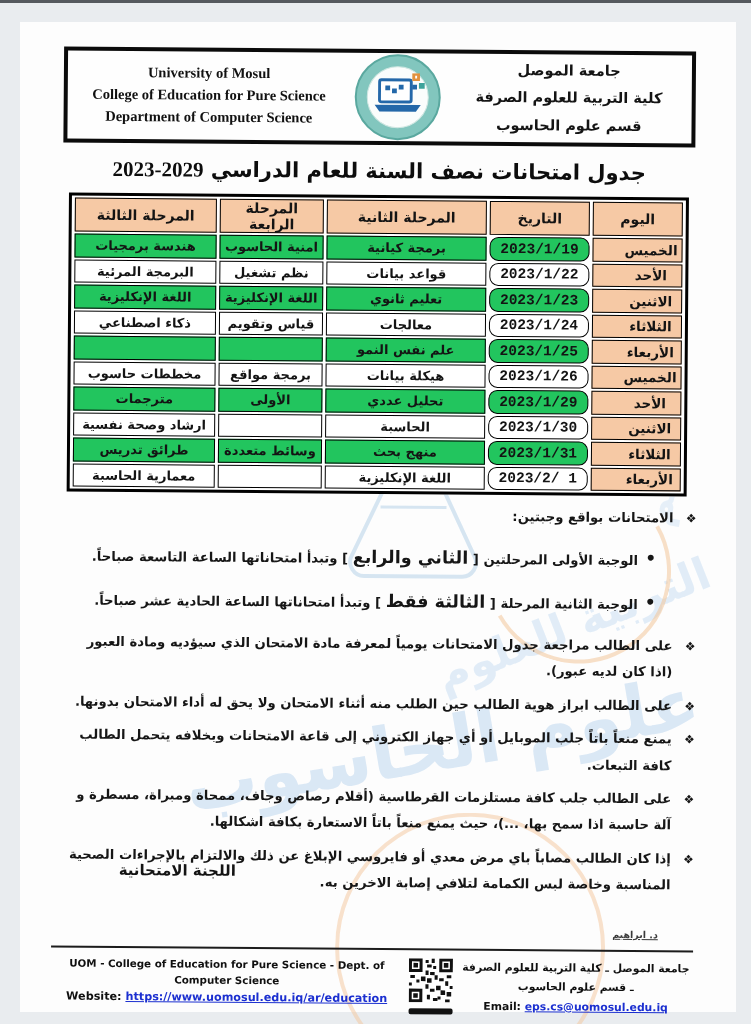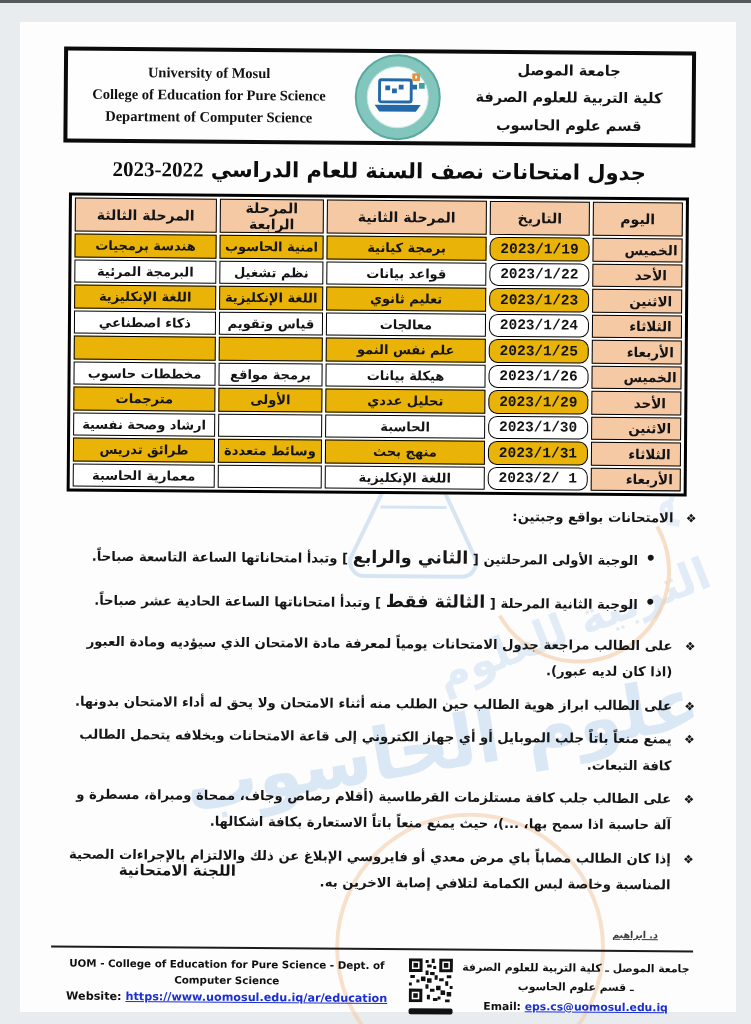--- a/index.html
+++ b/index.html
@@ -44,21 +44,21 @@
 
   
   table.sched { border-collapse: separate; border-spacing: 3px 2.5px; background: #fff;
                 border: 3.5px solid #000; margin: 11px auto 0 auto; direction: rtl; }
   .sched th, .sched td { border: 1.6px solid #000; text-align: center; vertical-align: middle;
                          font-weight: bold; padding: 0 2px; }
   .sched th { background: #f6c9a5; height: 31px; font-size: 14px; }
   .sched td { height: 23.5px; font-size: 13px; background: #fff; }
   .sched td.day { background: #f6c9a5; font-size: 13.5px; padding-left: 29px; }
   .sched td.date { direction: ltr; font-family: Liberation Mono, monospace; font-size: 14.5px; border-radius: 9px; }
-  .sched tr.alt td:not(.day) { background: #eab308; }
+  .sched tr.alt td:not(.day) { background: #22c55e; }
   .c-day { width: 90px; } .c-date { width: 100px; } .c-s2 { width: 160px; } .c-s4 { width: 104px; } .c-s3 { width: 142px; }
 
   
   .notes { direction: rtl; margin: 9px 38px 0 52px; font-size: 13.2px; font-weight: bold; color: #161616; }
   .n-item { position: relative; padding-right: 23px; line-height: 2.0; margin-bottom: 7px; text-align: right; }
   .n-item::before { content: "\2756"; position: absolute; right: 0; top: 1px; font-size: 12px; }
   .n-sub { position: relative; margin: 14px 40px 14px 0; padding-right: 18px; line-height: 1.7; text-align: right; }
   .n-sub::before { content: "\2022"; position: absolute; right: 0; top: -1px; font-size: 17px; }
   .n-big { font-size: 17.5px; }
 
@@ -121,21 +121,21 @@
         </div>
         <div class="hdr-ar">
           <div>جامعة الموصل</div>
           <div>كلية التربية للعلوم الصرفة</div>
           <div>قسم علوم الحاسوب</div>
         </div>
       </div>
 
       <div class="title" dir="rtl">
         <span>جدول امتحانات نصف السنة للعام الدراسي</span>
-        <span class="years" dir="ltr">2023-2022</span>
+        <span class="years" dir="ltr">2023-2029</span>
       </div>
 
       <table class="sched">
         <colgroup>
           <col class="c-day">
             <col class="c-date">
             <col class="c-s2">
             <col class="c-s4">
             <col class="c-s3">
         </colgroup>

